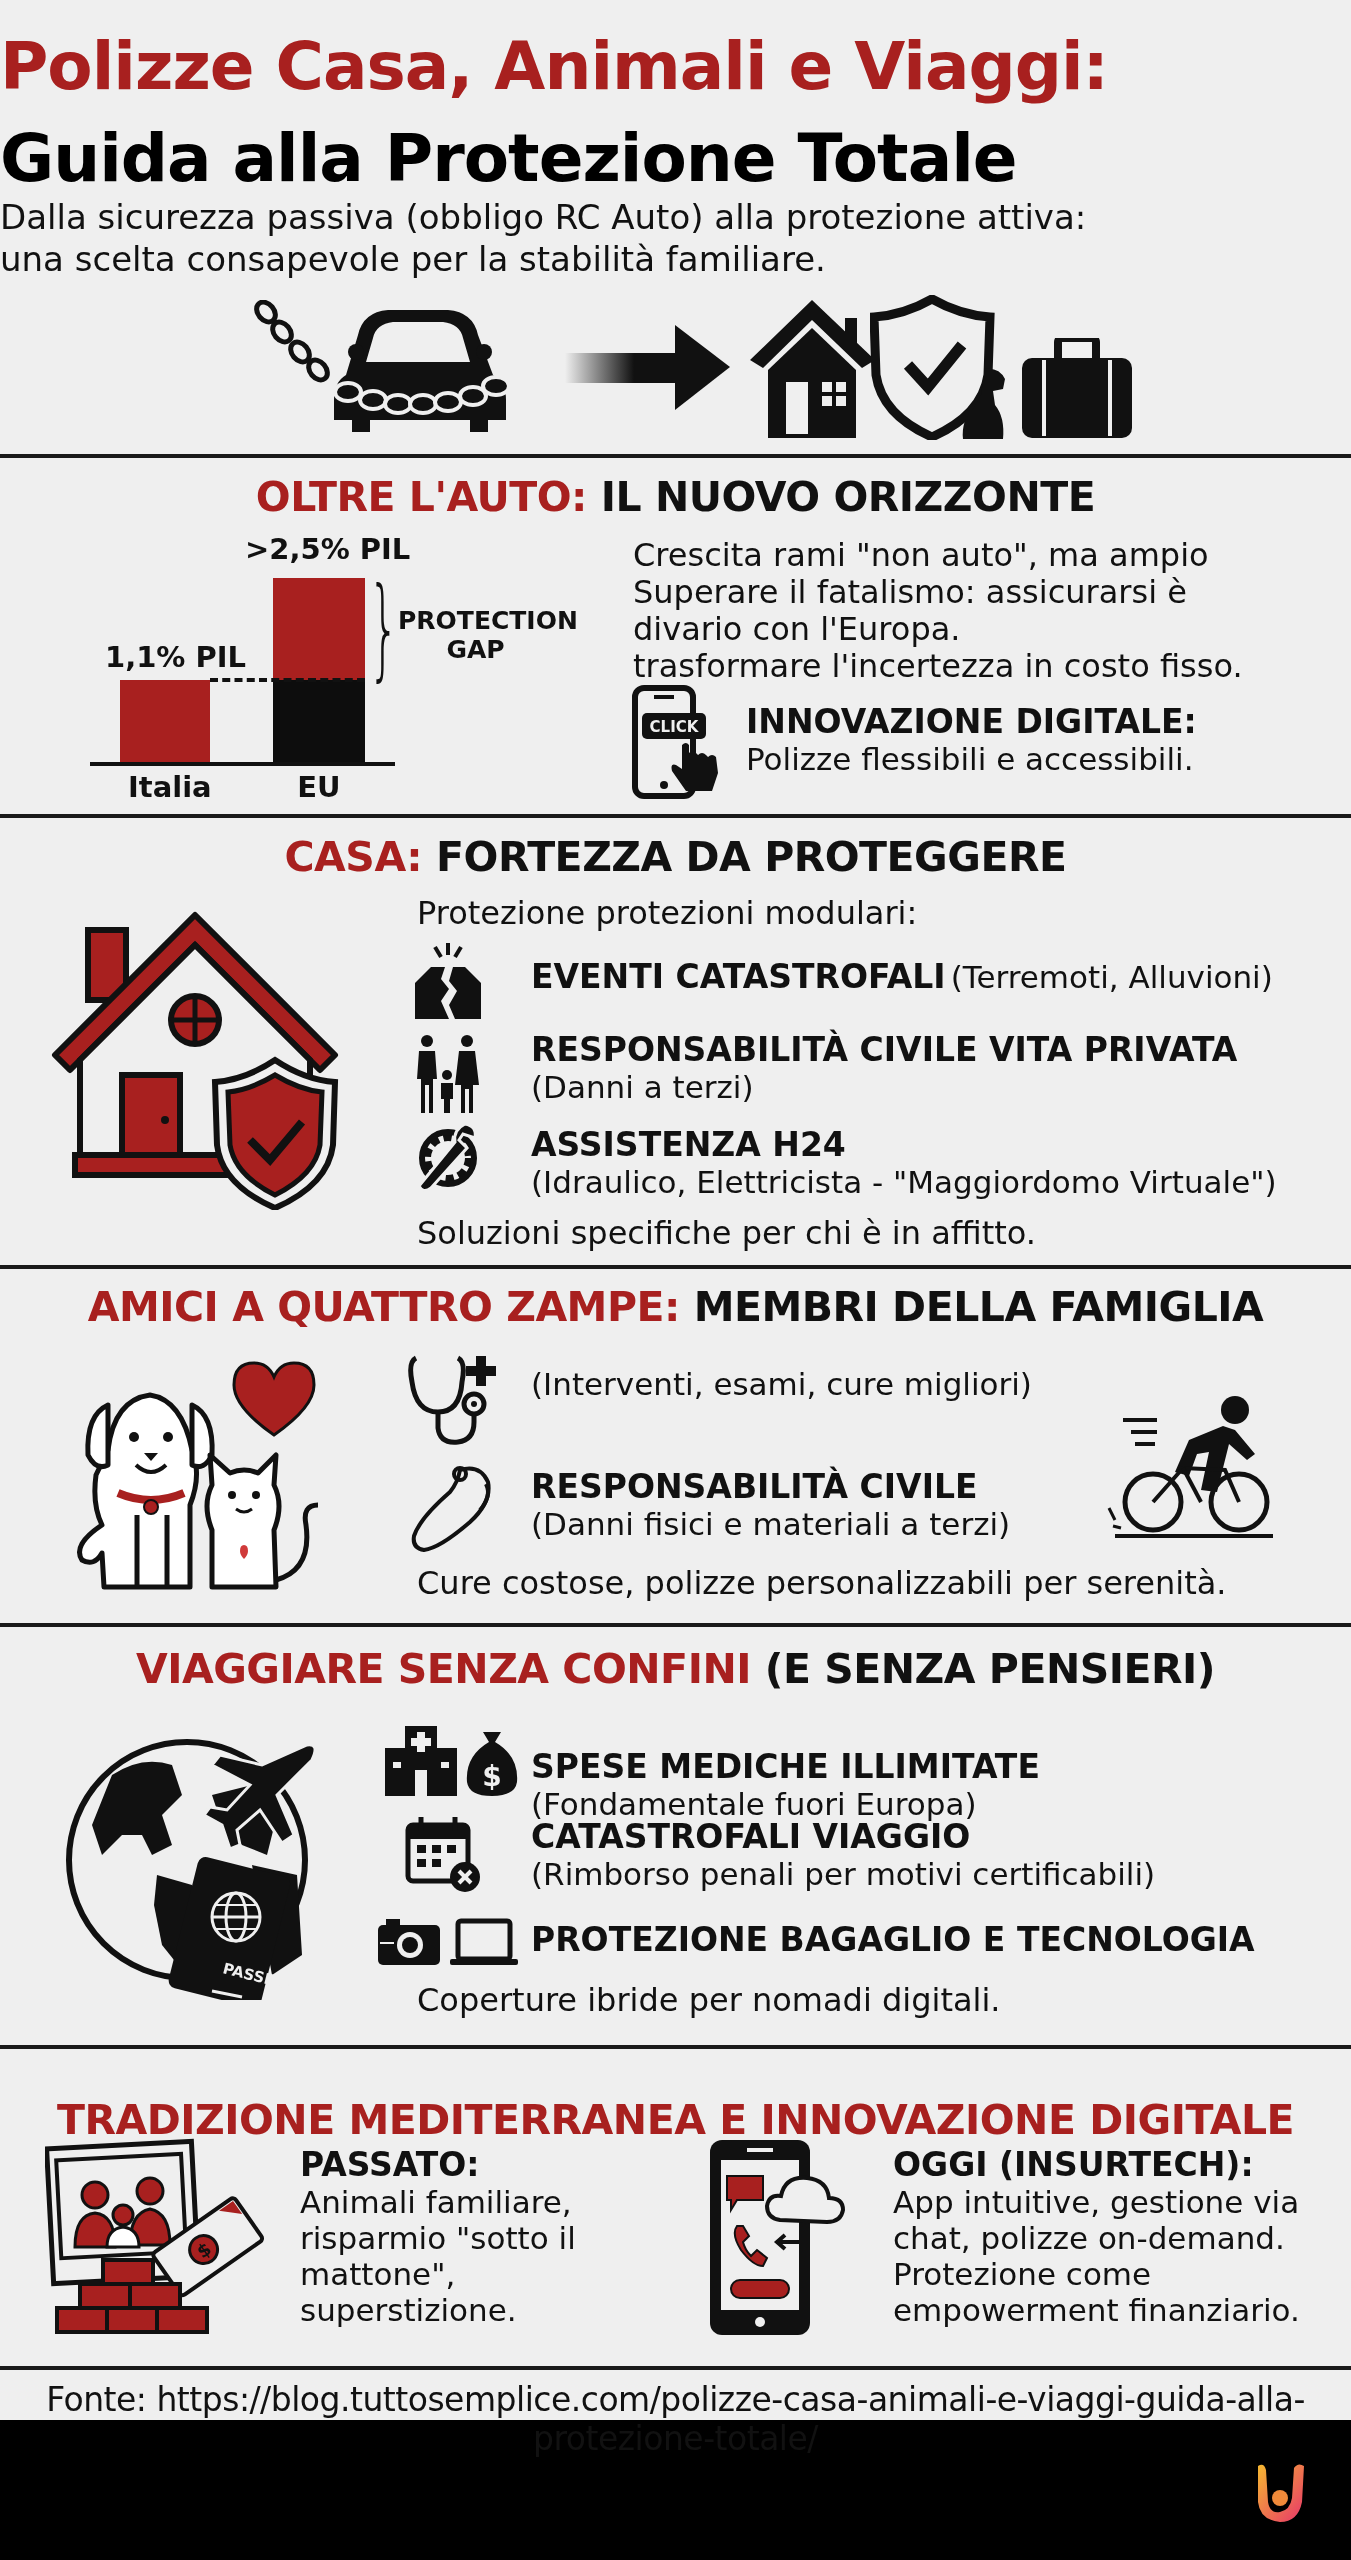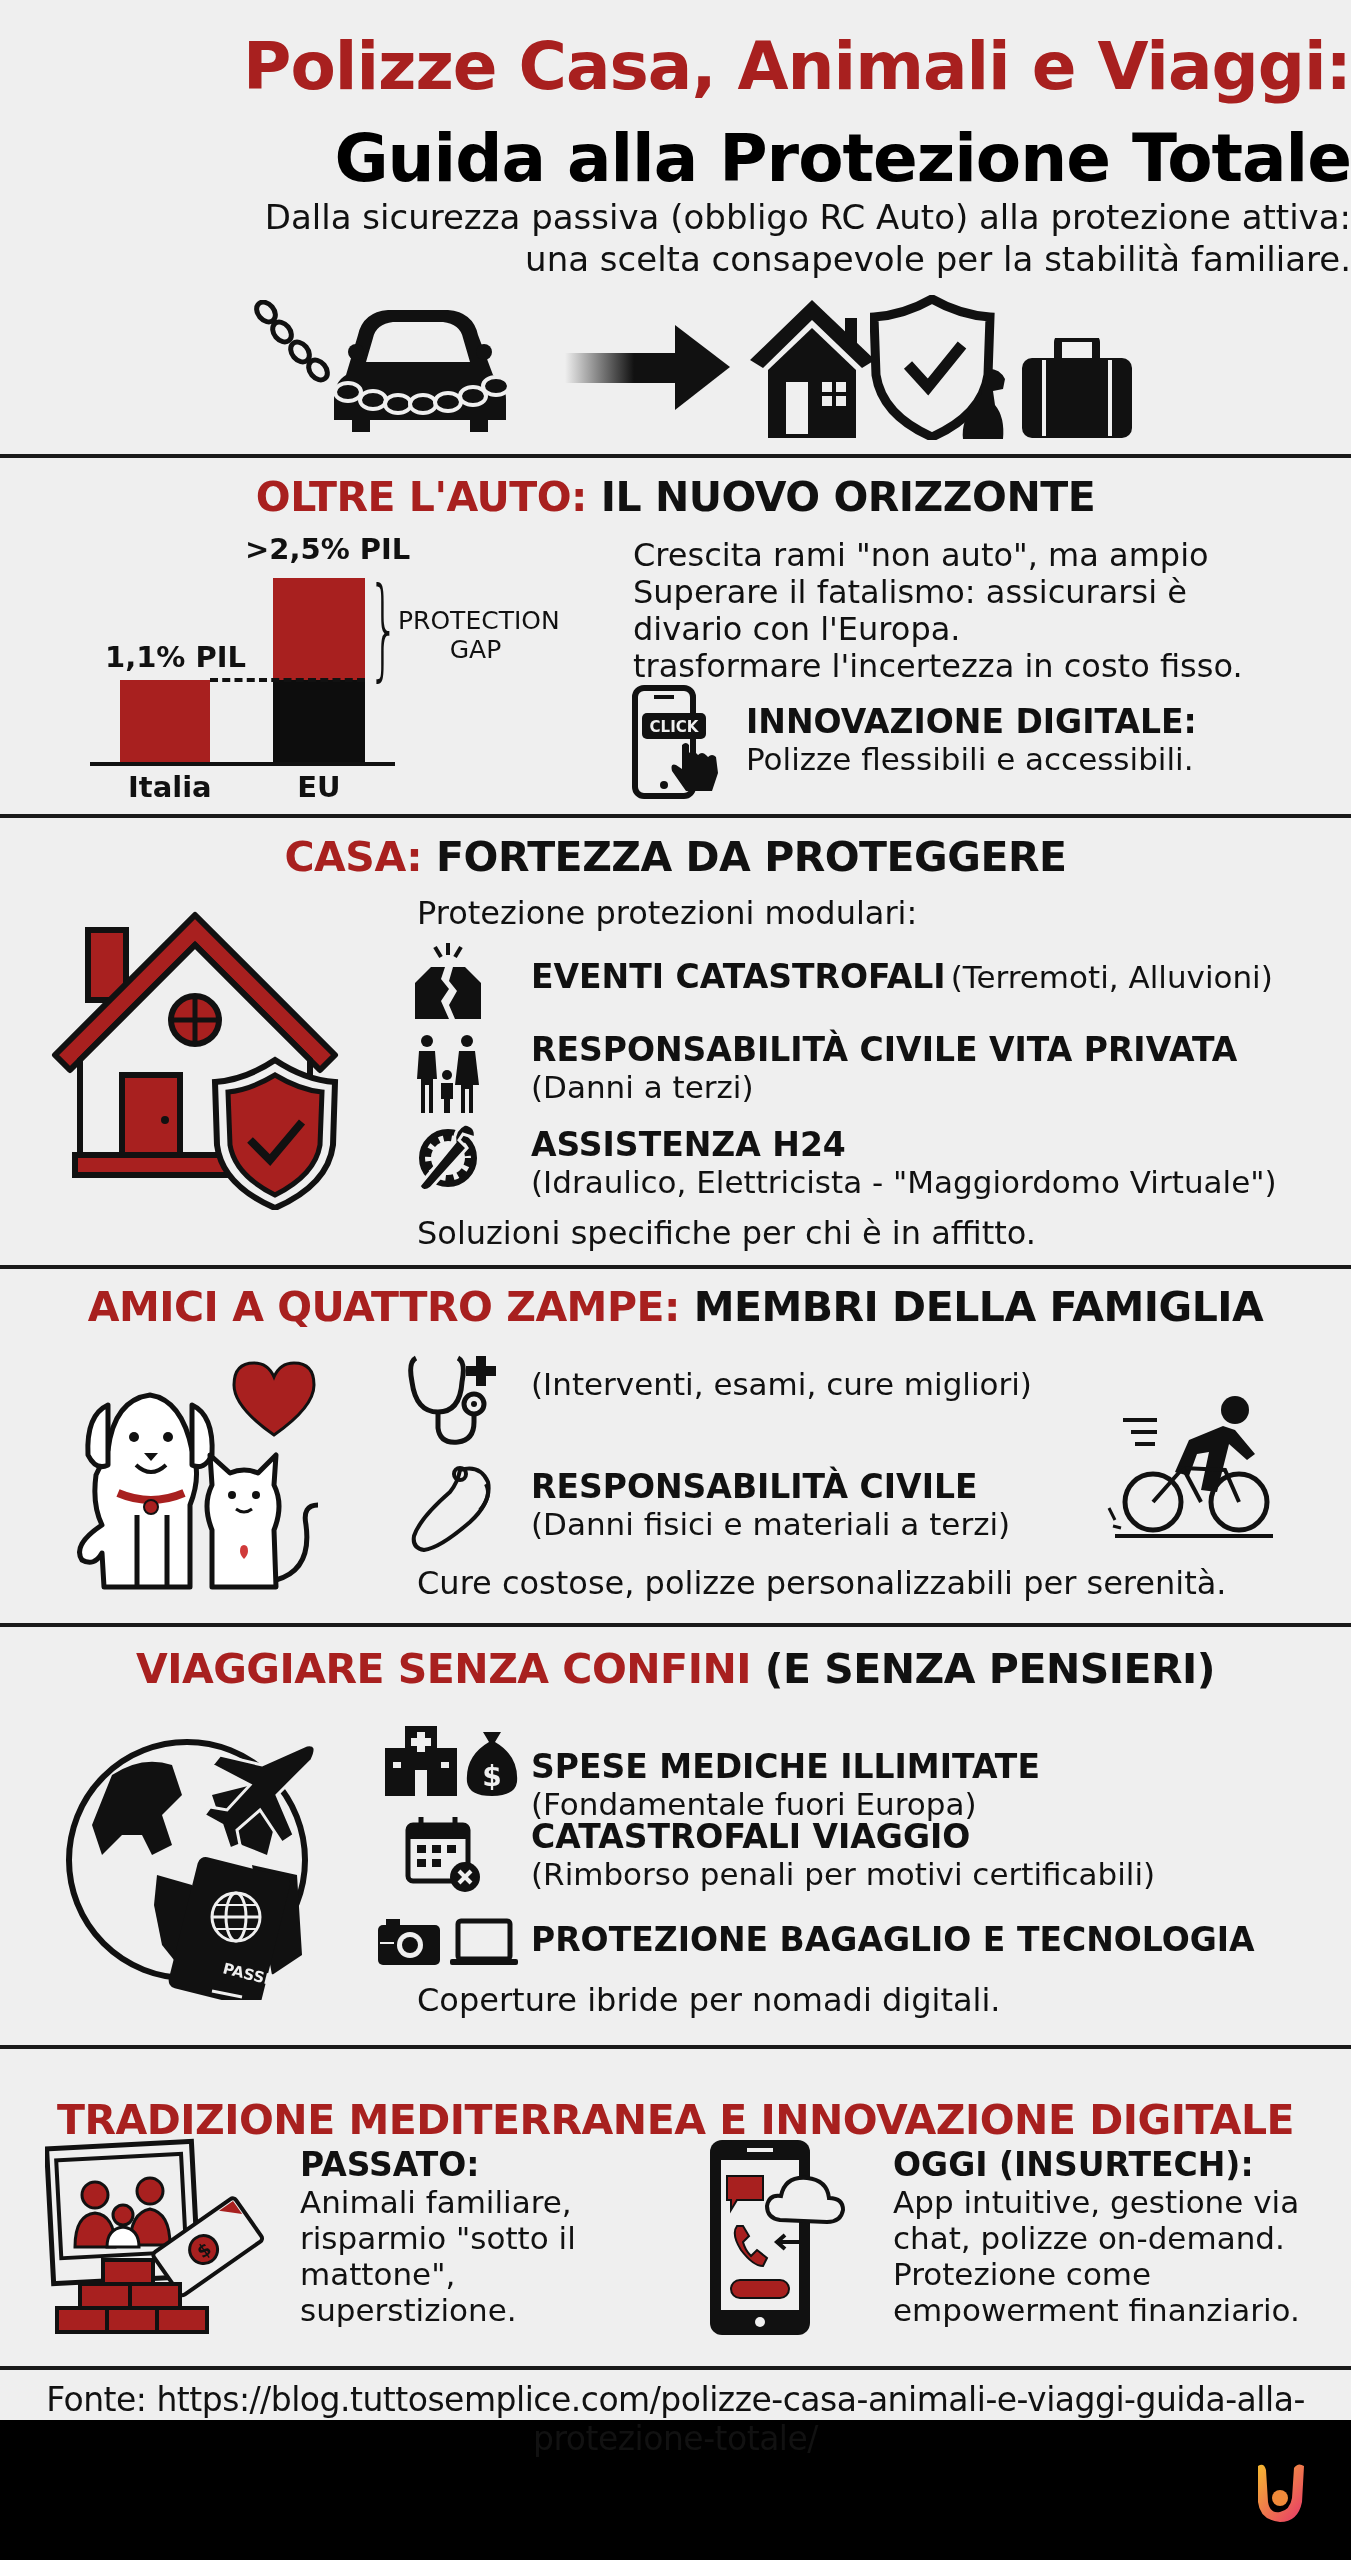--- a/index.html
+++ b/index.html
@@ -1,19 +1,19 @@
 <!DOCTYPE html>
 <html><head>
   <meta charset="utf-8">
   <style>
     * { box-sizing: border-box; margin: 0; padding: 0; }
     body { width: 1351px; height: 2560px; background: #000; font-family: "DejaVu Sans", sans-serif; color: #111; overflow: hidden; }
     .page { position: relative; width: 1351px; height: 2420px; background: #efefef; }
     .red { color: #a8201f; }
-    .hdr { position: absolute; left: 0; width: 1351px; text-align: right; }
+    .hdr { position: absolute; left: 0; width: 1351px; text-align: left; }
     .title1 { top: 28px; font-size: 66px; font-weight: bold; color: #a8201f; letter-spacing: -1px; }
     .title2 { top: 104px; font-size: 66px; font-weight: bold; color: #000; letter-spacing: -1px; margin-top: 16px; }
     .subtitle { top: 196px; font-size: 34px; line-height: 42px; color: #111; }
     .divider { position: absolute; left: 0; width: 1351px; height: 4px; background: #1a1a1a; }
     .sec-title { position: absolute; left: 0; width: 1351px; text-align: center; font-size: 41px; font-weight: bold; letter-spacing: -0.5px; }
     .abs { position: absolute; }
     .txt { font-size: 32px; line-height: 37px; color: #111; }
     .bold { font-weight: bold; font-size: 33px; line-height: 38px; }
     .sub { font-size: 31px; line-height: 36px; }
     .icon svg { display: block; }
@@ -105,21 +105,21 @@
 
   <div class="abs" style="left:90px; top:530px; width:520px; height:280px;">
     <div class="abs" style="left:155px; top:2px; font-size:29px; font-weight:bold;">&gt;2,5% PIL</div>
     <div class="abs" style="left:15px; top:110px; font-size:29px; font-weight:bold;">1,1% PIL</div>
     <div class="abs" style="left:30px; top:150px; width:90px; height:83px; background:#a8201f;"></div>
     <div class="abs" style="left:183px; top:48px; width:92px; height:102px; background:#a8201f;"></div>
     <div class="abs" style="left:183px; top:150px; width:92px; height:83px; background:#0d0d0d;"></div>
     <div class="abs" style="left:120px; top:148px; width:155px; border-top:4px dashed #111;"></div>
     <div class="abs" style="left:0px; top:232px; width:305px; height:4px; background:#111;"></div>
     <div class="abs" style="left:278px; top:44px; font-size:110px; line-height:108px; font-weight:100; transform:scaleX(0.45); transform-origin:left;">}</div>
-    <div class="abs" style="left:308px; top:76px; width:155px; text-align:center; font-size:25px; line-height:29px; font-weight:normal;">
+    <div class="abs" style="left:308px; top:76px; width:155px; text-align:center; font-size:25px; line-height:29px; font-weight:bold;">
       <div>PROTECTION</div>
       <div>GAP</div>
     </div>
     <div class="abs" style="left:38px; top:240px; width:80px; text-align:center; font-size:29px; font-weight:bold;">Italia</div>
     <div class="abs" style="left:183px; top:240px; width:92px; text-align:center; font-size:29px; font-weight:bold;">EU</div>
   </div>
 
   <div class="abs txt" style="left:633px; top:537px;">
     <div>Crescita rami "non auto", ma ampio</div>
     <div>Superare il fatalismo: assicurarsi è</div>

